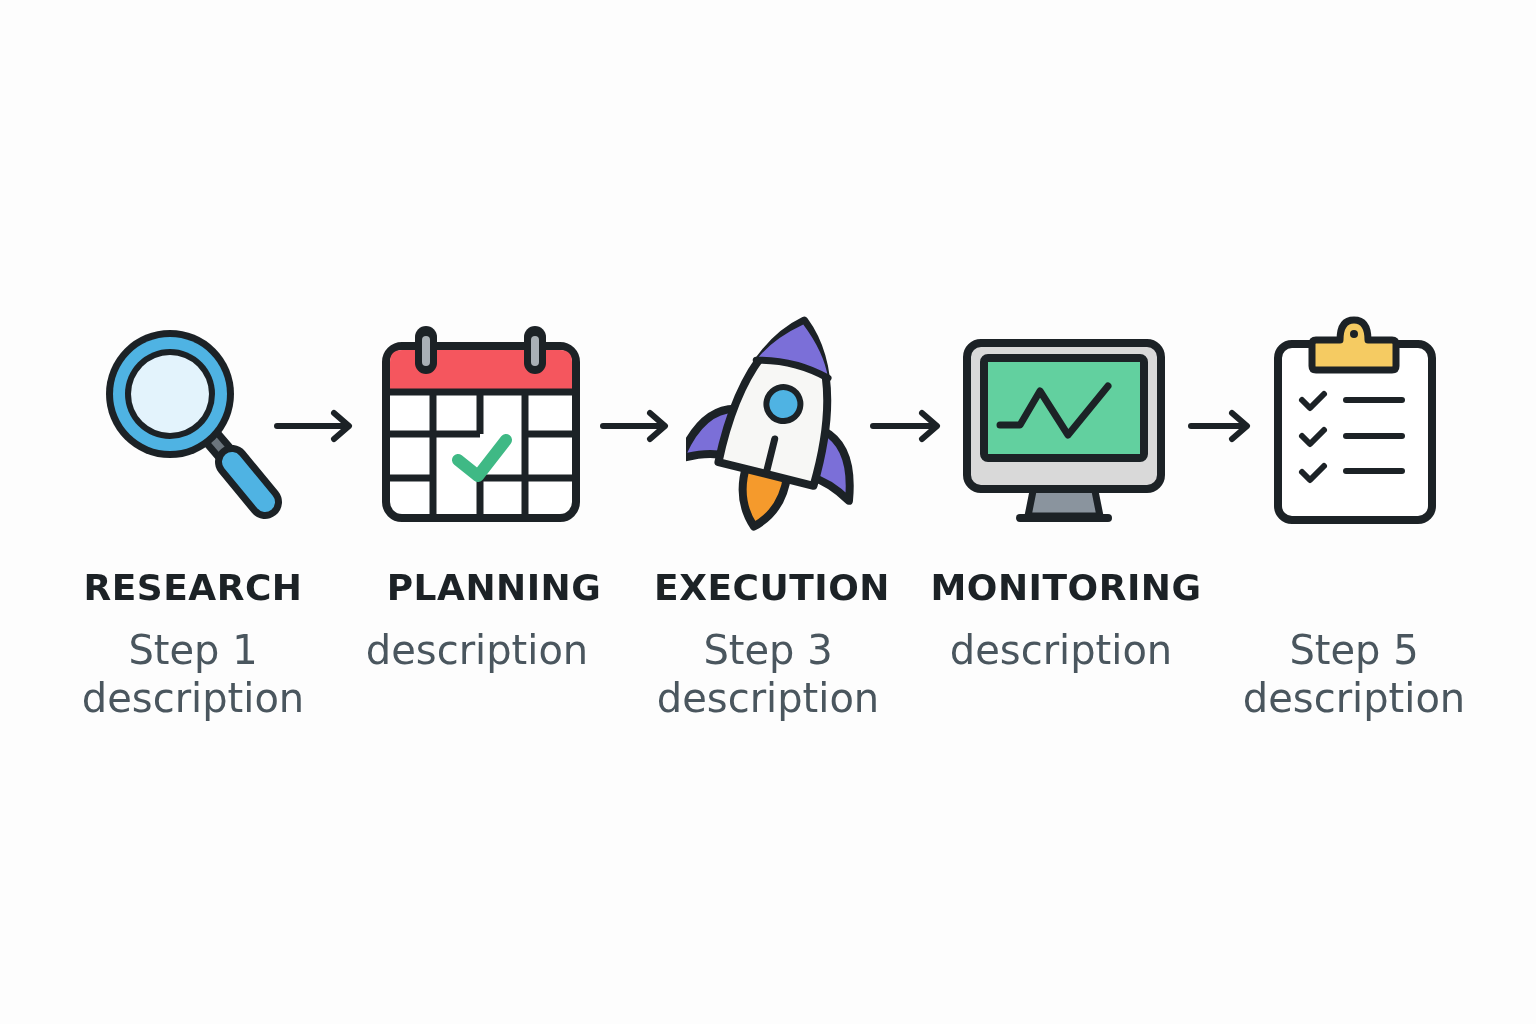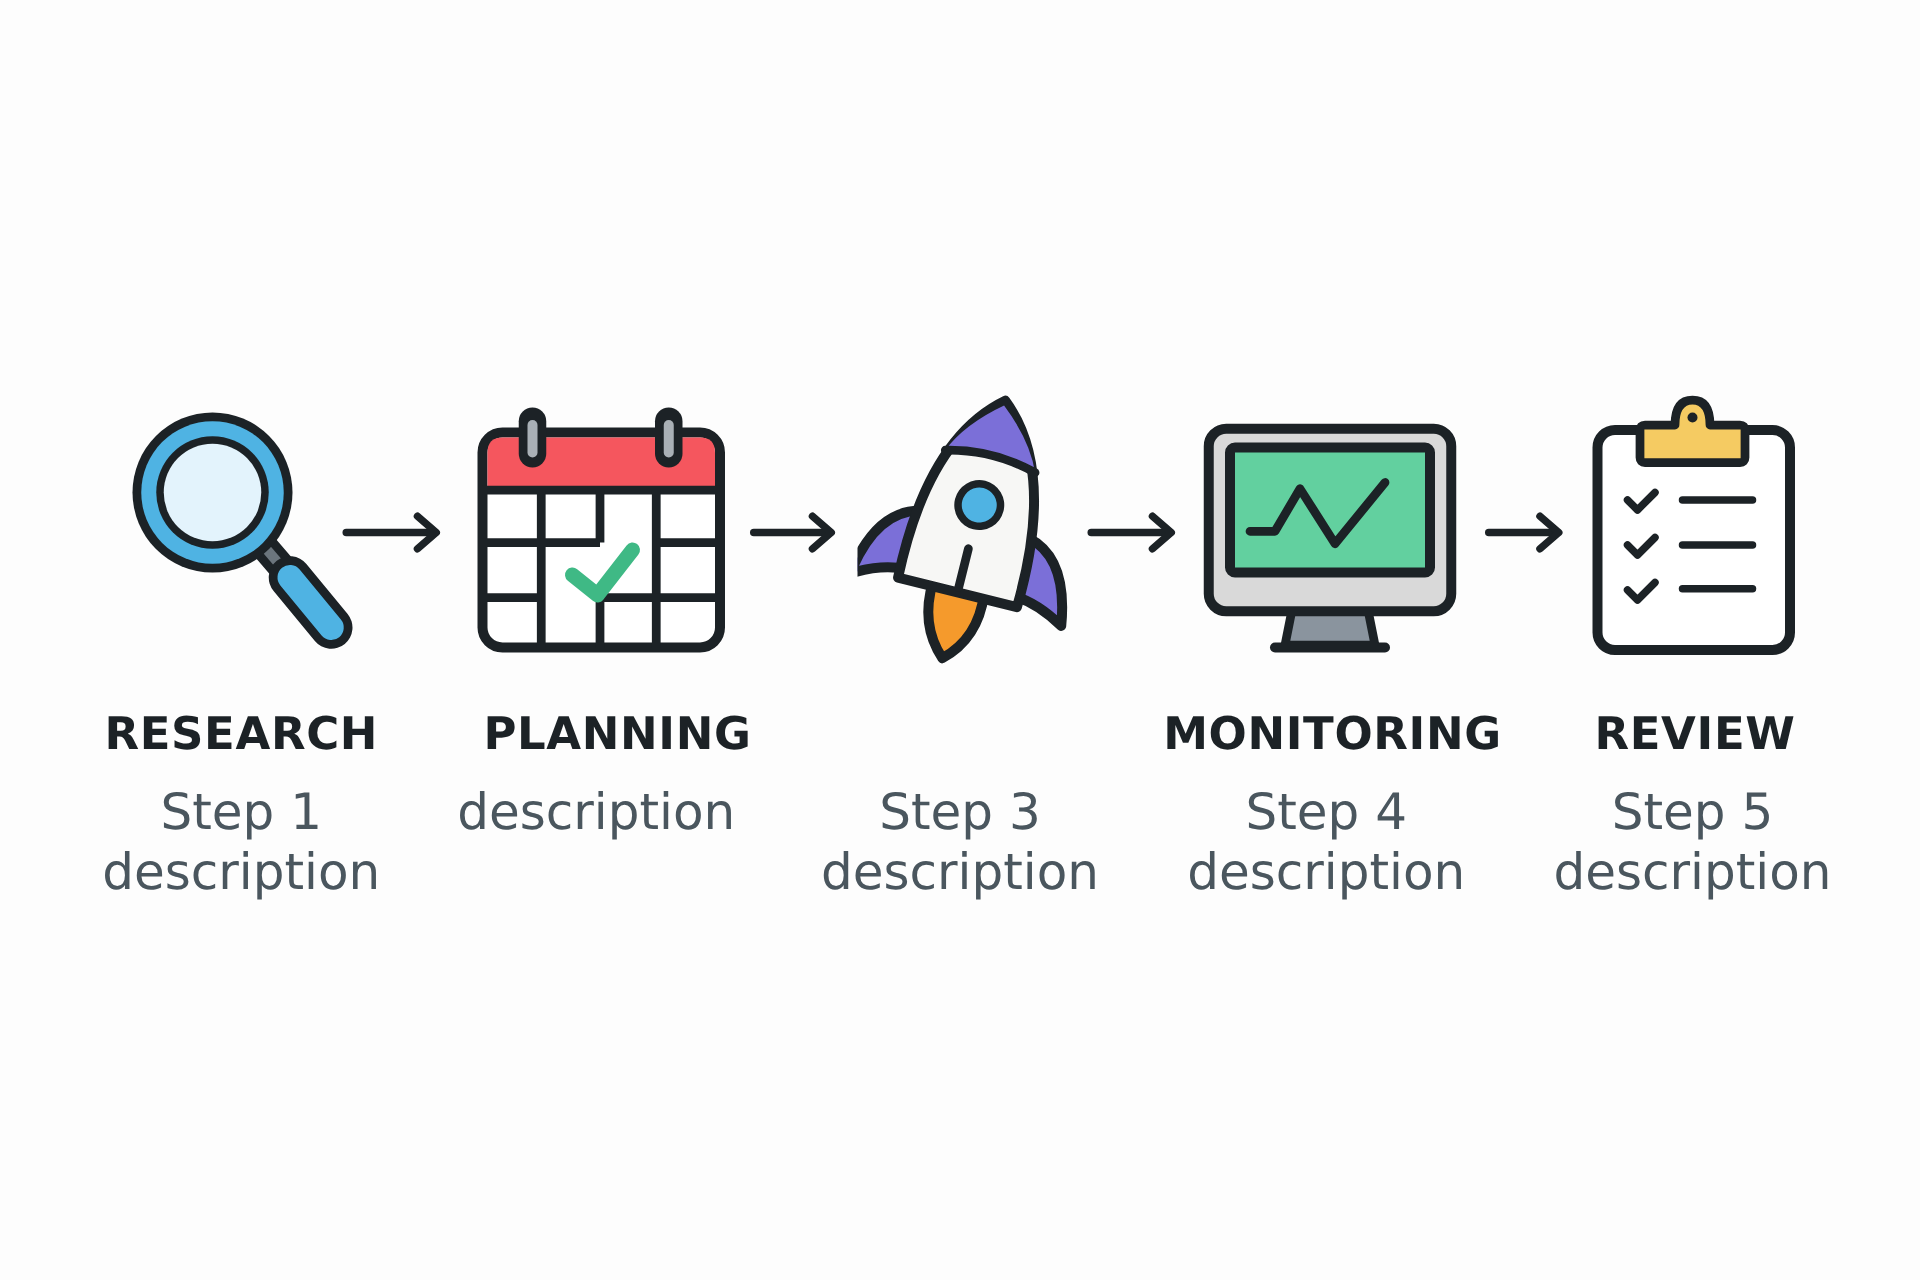--- a/index.html
+++ b/index.html
@@ -181,30 +181,29 @@
   <div class="step-desc" style="left:43px;">
     <span>Step 1</span>
     <span>description</span>
   </div>
 
   <div class="step-title" style="left:344px;">PLANNING</div>
   <div class="step-desc" style="left:327px;">
     <span>description</span>
   </div>
 
+  <div class="step-title" style="left:622px;">EXECUTION</div>
   <div class="step-desc" style="left:618px;">
     <span>Step 3</span>
     <span>description</span>
   </div>
 
   <div class="step-title" style="left:916px;">MONITORING</div>
   <div class="step-desc" style="left:911px;">
-    <span>Step 4</span>
-    <span>description</span>
-  </div>
-
-  <div class="step-title" style="left:1206px;">REVIEW</div>
+    <span>description</span>
+  </div>
+
   <div class="step-desc" style="left:1204px;">
     <span>Step 5</span>
     <span>description</span>
   </div>
 
 </div>
 
 </body></html>

